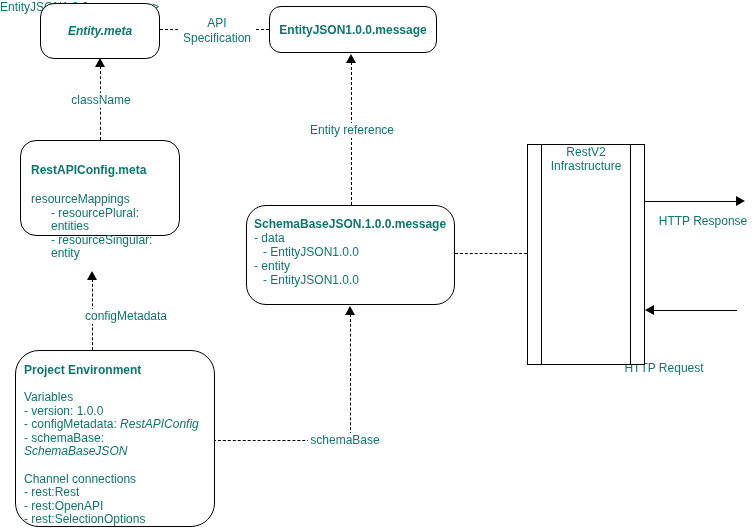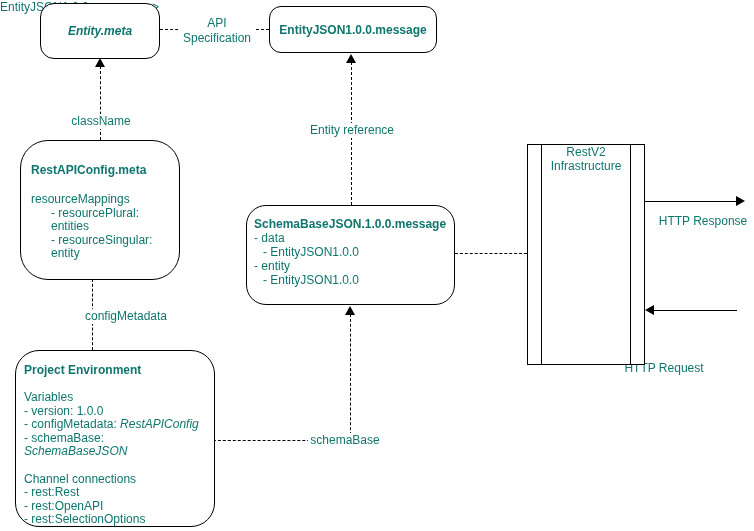--- a/index.html
+++ b/index.html
@@ -30,21 +30,21 @@
   .title { font-weight: bold; line-height: 14px; }
   .line { line-height: 13.5px; }
   .ind { padding-left: 20px; }
   .ind-sm { padding-left: 9px; }
 
   
   .entity-meta { left: 40px; top: 3px; width: 120px; height: 56px; border-radius: 14px; }
   
   .entity-json { left: 269px; top: 6px; width: 168px; height: 47px; border-radius: 12px; }
   
-  .rest-api-config { left: 20px; top: 140px; width: 160px; height: 140px; border-radius: 28px; padding: 22px 6px 0 10px; }
+  .rest-api-config { left: 20px; top: 140px; width: 160px; height: 96px; border-radius: 16px; padding: 22px 6px 0 10px; }
   .rest-api-config .title { margin-bottom: 16px; }
   
   .schema-base { left: 246px; top: 205px; width: 209px; height: 100px; border-radius: 20px; padding: 11px 6px 0 7px; }
   .schema-base .line { line-height: 14px; }
   
   .project-env { left: 3px; top: 350px; width: 200px; height: 177px; border-radius: 24px; padding: 12px 6px 0 8px; margin-left: 12px; }
   .project-env .title { margin-bottom: 14px; }
   .project-env .gap { margin-top: 14px; }
   
   .restv2 { left: 527px; top: 144px; width: 118px; height: 221px; }
@@ -102,21 +102,21 @@
   <div class="solid-h" style="left:654px; top:310px; width:83px;"></div>
   <div class="arr-left" style="left:645px; top:305px;"></div>
 
   
 
   <div class="edge-label" style="left:178px; top:16px; width:74px;">
     <div>API</div>
     <div>Specification</div>
   </div>
 
-  <div class="edge-label" style="left:62px; top:93px; width:74px;margin-top:21px;">className</div>
+  <div class="edge-label" style="left:62px; top:93px; width:74px;">className</div>
 
   <div class="edge-label" style="left:297px; top:123px; width:106px;">Entity reference</div>
 
   <div class="edge-label" style="left:46px; top:309px; width:94px;margin-left:31px;">configMetadata</div>
 
   <div class="edge-label" style="left:308px; top:433px; width:70px;">schemaBase</div>
 
   <div class="plain-label" style="left:658px; top:214px; width:90px;">HTTP Response</div>
 
   <div class="plain-label" style="left:623px; top:323px; width:82px;margin-top:38px;">HTTP Request</div>

